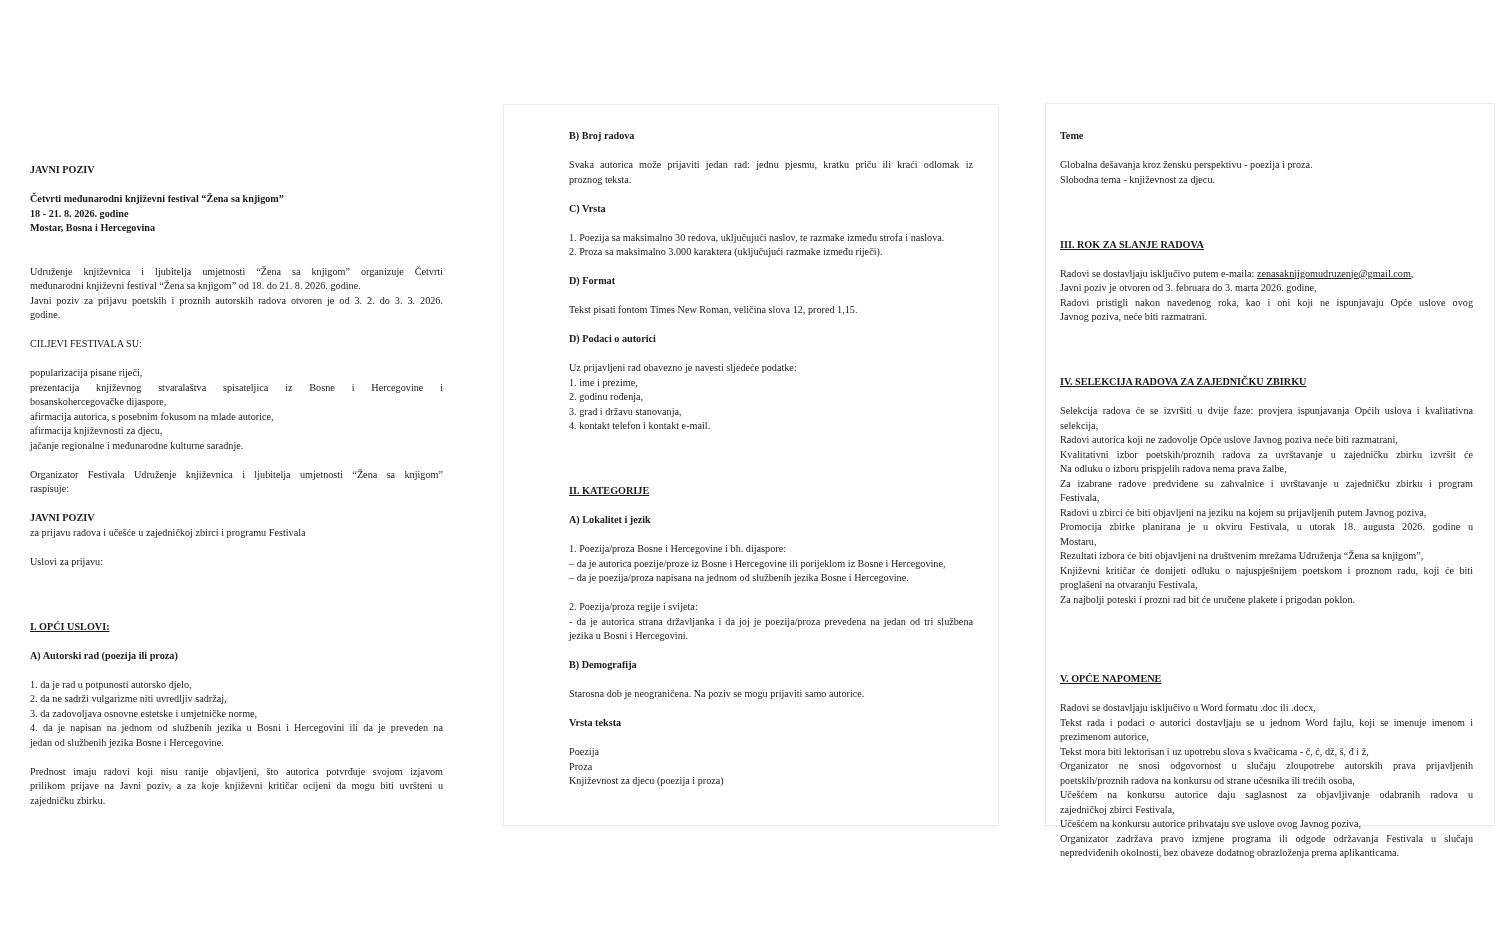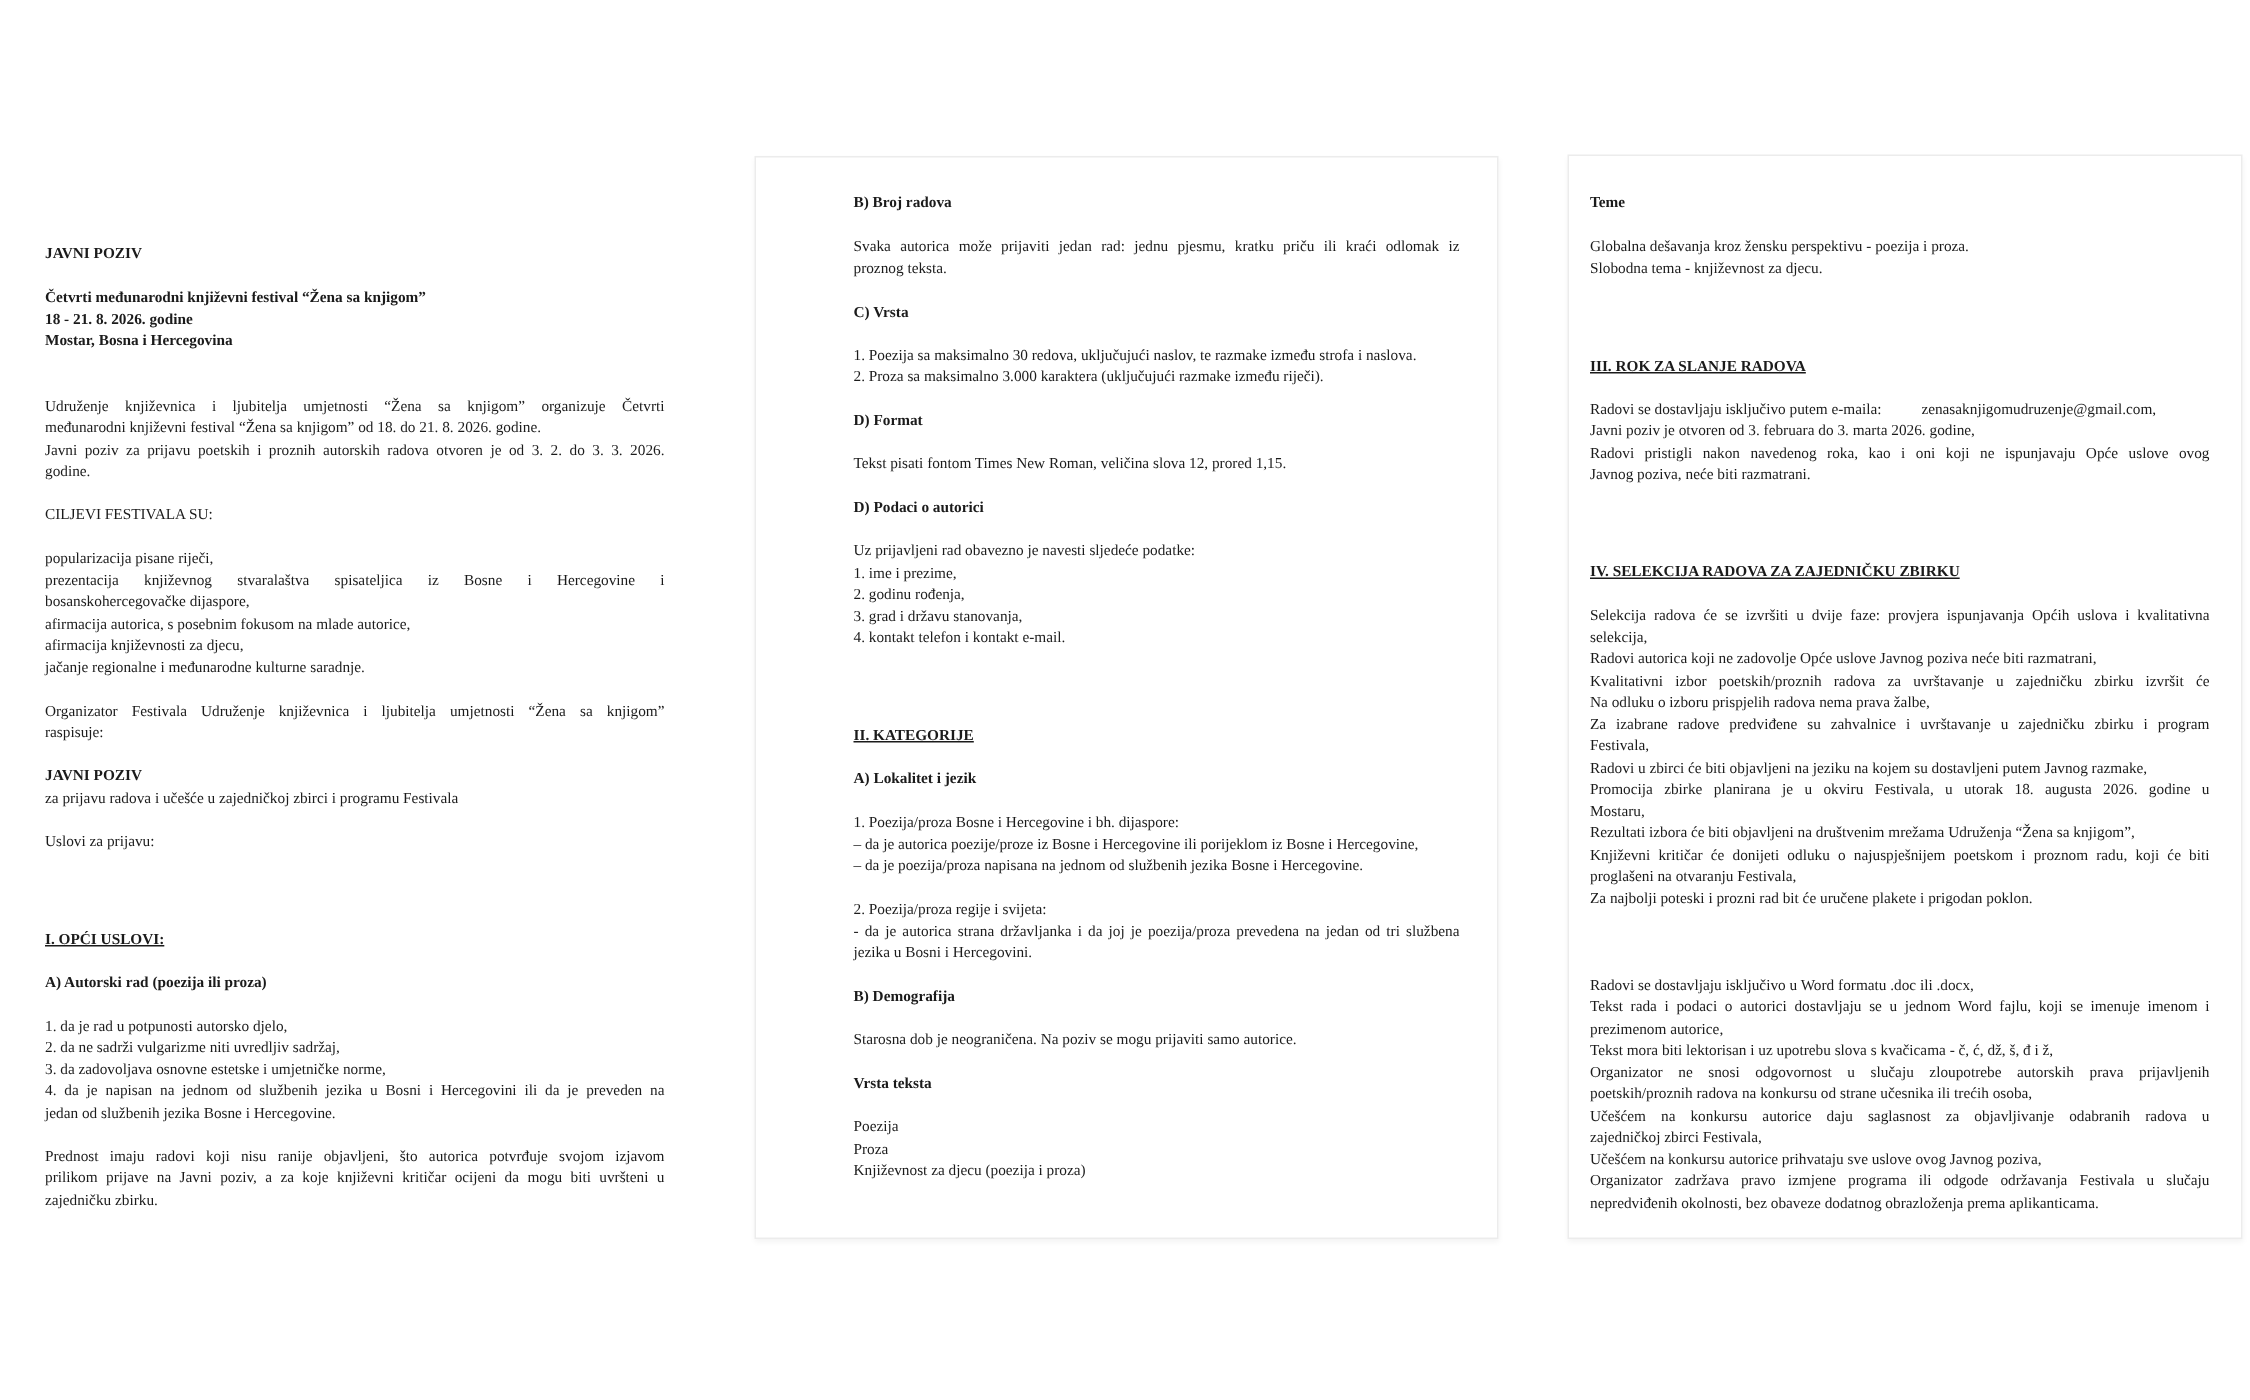--- a/index.html
+++ b/index.html
@@ -24,21 +24,21 @@
     height: 14.5px;
     line-height: 14.5px;
     font-size: 10.2px;
     white-space: nowrap;
     overflow: visible;
   }
   .ln.j { white-space: normal; text-align: justify; text-align-last: justify; }
   .ln.b { font-weight: bold; }
   .ln.u { text-decoration: underline; margin-top: 36px; }
   .ln.c { white-space: normal; }
-  .link { color: #1b1b1b; cursor: pointer; margin-left: 24px; }
+  .link { text-decoration: underline; color: #1b1b1b; cursor: pointer; }
 </style>
 </head>
 <body>
 
 <div id="doc-root">
     <div class="page noborder" style="left: -37px; top: 104px; width: 496px; height: 722px;"></div>
     <div class="page" style="left: 503px; top: 104px; width: 496px; height: 722px;"></div>
     <div class="page" style="left: 1045px; top: 103px; width: 450px; height: 723px;"></div>
     <div class="col" style="left: 30px; top: 163px; width: 413px;">
       <div class="ln b c">JAVNI POZIV</div>
@@ -144,29 +144,30 @@
       <div class="ln"></div>
       <div class="ln b u">IV. SELEKCIJA RADOVA ZA ZAJEDNIČKU ZBIRKU</div>
       <div class="ln"></div>
       <div class="ln j">Selekcija radova će se izvršiti u dvije faze: provjera ispunjavanja Općih uslova i kvalitativna</div>
       <div class="ln">selekcija,</div>
       <div class="ln">Radovi autorica koji ne zadovolje Opće uslove Javnog poziva neće biti razmatrani,</div>
       <div class="ln j">Kvalitativni izbor poetskih/proznih radova za uvrštavanje u zajedničku zbirku izvršit će</div>
       <div class="ln">Na odluku o izboru prispjelih radova nema prava žalbe,</div>
       <div class="ln j">Za izabrane radove predviđene su zahvalnice i uvrštavanje u zajedničku zbirku i program</div>
       <div class="ln">Festivala,</div>
-      <div class="ln">Radovi u zbirci će biti objavljeni na jeziku na kojem su dostavljeni putem Javnog razmake,</div>
+      <div class="ln">Radovi u zbirci će biti objavljeni na jeziku na kojem su prijavljenih putem Javnog poziva,</div>
       <div class="ln j">Promocija zbirke planirana je u okviru Festivala, u utorak 18. augusta 2026. godine u</div>
       <div class="ln">Mostaru,</div>
       <div class="ln">Rezultati izbora će biti objavljeni na društvenim mrežama Udruženja “Žena sa knjigom”,</div>
       <div class="ln j">Književni kritičar će donijeti odluku o najuspješnijem poetskom i proznom radu, koji će biti</div>
       <div class="ln">proglašeni na otvaranju Festivala,</div>
       <div class="ln">Za najbolji poteski i prozni rad bit će uručene plakete i prigodan poklon.</div>
       <div class="ln"></div>
       <div class="ln"></div>
+      <div class="ln b u">V. OPĆE NAPOMENE</div>
       <div class="ln"></div>
       <div class="ln">Radovi se dostavljaju isključivo u Word formatu .doc ili .docx,</div>
       <div class="ln j">Tekst rada i podaci o autorici dostavljaju se u jednom Word fajlu, koji se imenuje imenom i</div>
       <div class="ln">prezimenom autorice,</div>
       <div class="ln">Tekst mora biti lektorisan i uz upotrebu slova s kvačicama - č, ć, dž, š, đ i ž,</div>
       <div class="ln j">Organizator ne snosi odgovornost u slučaju zloupotrebe autorskih prava prijavljenih</div>
       <div class="ln">poetskih/proznih radova na konkursu od strane učesnika ili trećih osoba,</div>
       <div class="ln j">Učešćem na konkursu autorice daju saglasnost za objavljivanje odabranih radova u</div>
       <div class="ln">zajedničkoj zbirci Festivala,</div>
       <div class="ln">Učešćem na konkursu autorice prihvataju sve uslove ovog Javnog poziva,</div>

